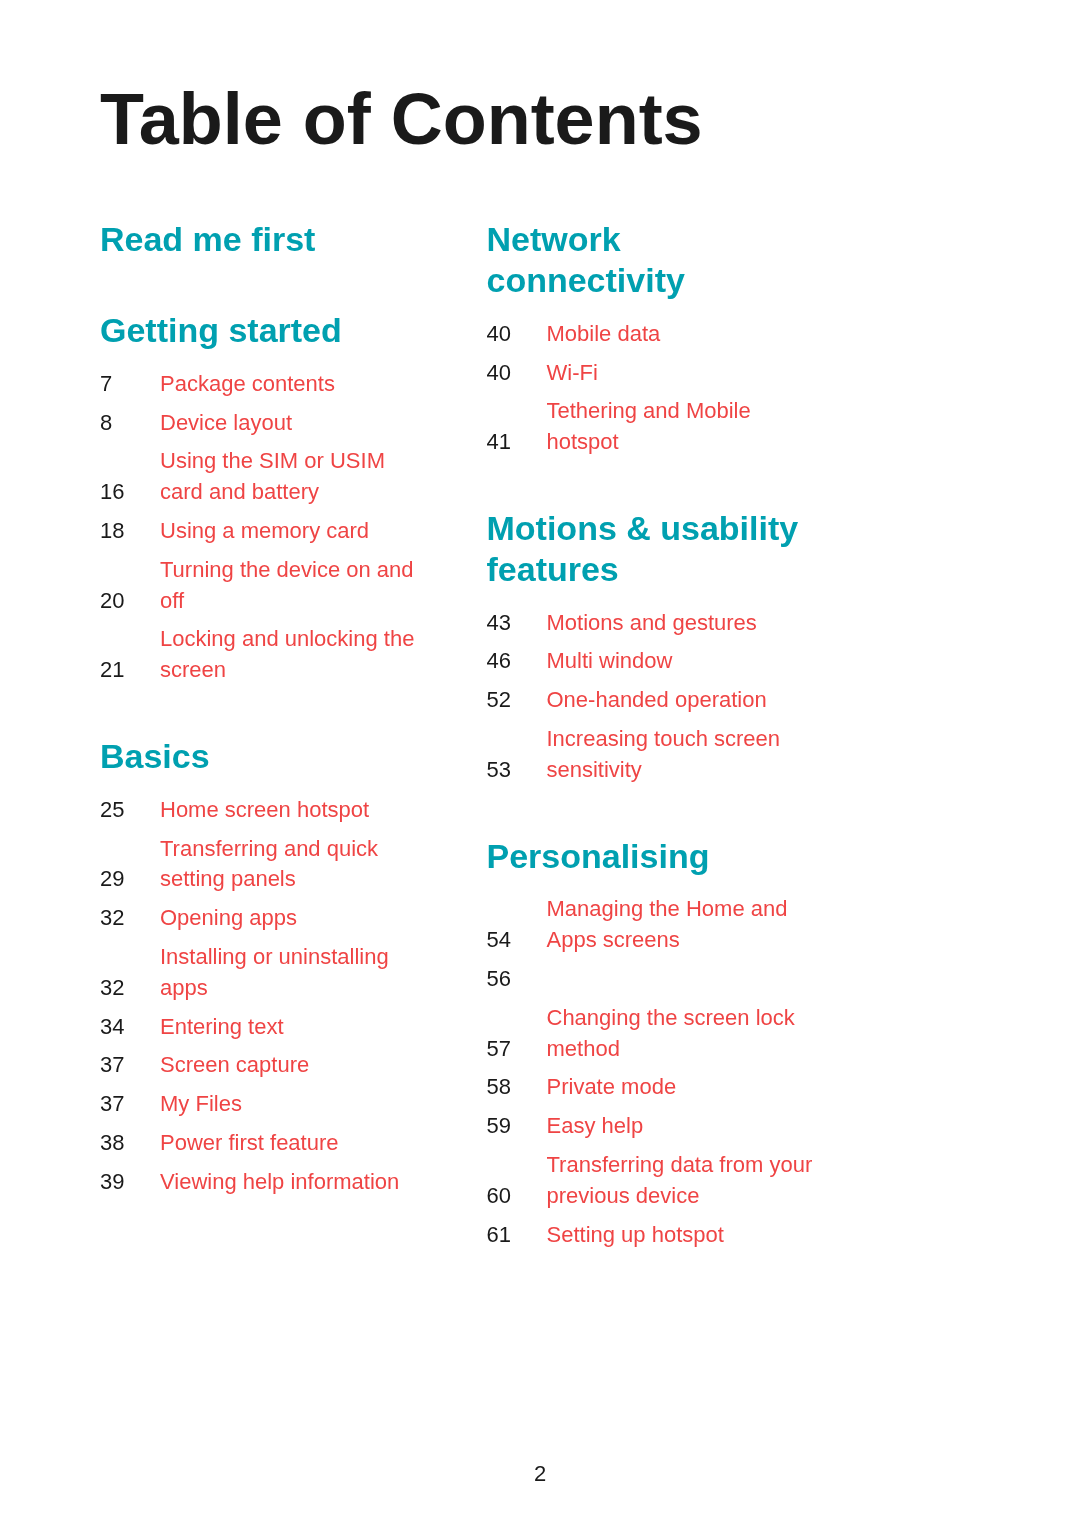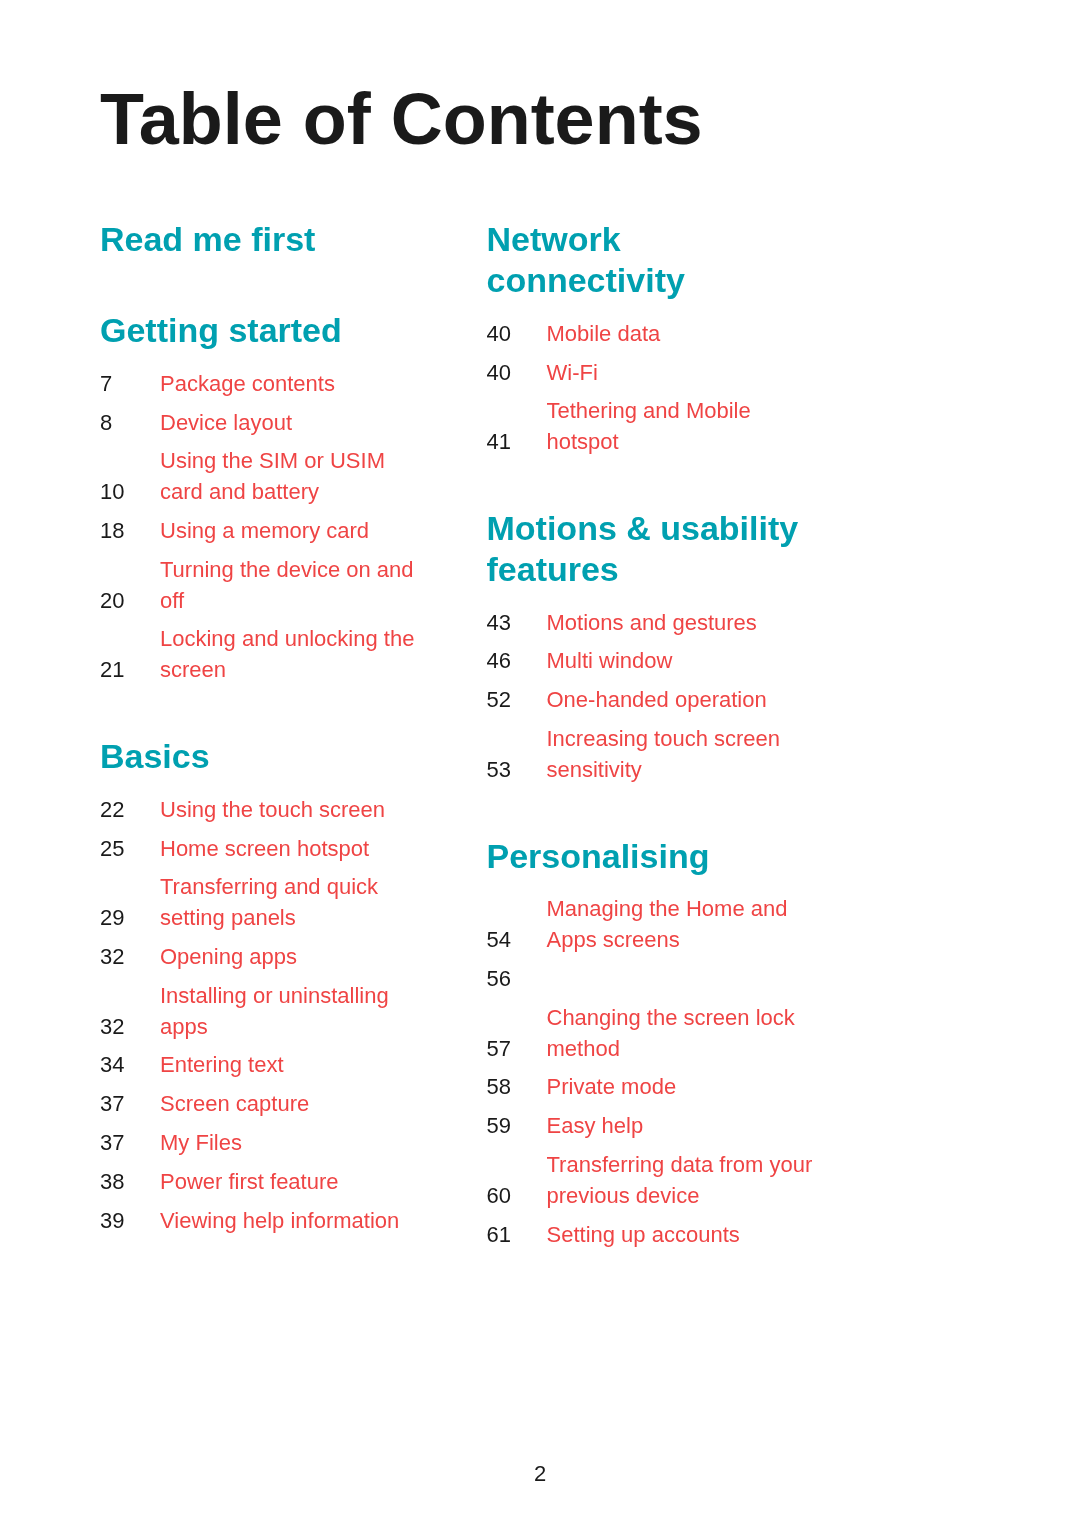--- a/index.html
+++ b/index.html
@@ -101,44 +101,40 @@
         <div class="section-title">Getting started</div>
         <div class="toc-item">
           <span class="toc-number">7</span>
           <span class="toc-text">Package contents</span>
         </div>
         <div class="toc-item">
           <span class="toc-number">8</span>
           <span class="toc-text">Device layout</span>
         </div>
         <div class="toc-item">
-          <span class="toc-number">10</span>
+          <span class="toc-number">16</span>
           <span class="toc-text">Using the SIM or USIM card and battery</span>
         </div>
         <div class="toc-item">
           <span class="toc-number">18</span>
           <span class="toc-text">Using a memory card</span>
         </div>
         <div class="toc-item">
           <span class="toc-number">20</span>
           <span class="toc-text">Turning the device on and off</span>
         </div>
         <div class="toc-item">
           <span class="toc-number">21</span>
           <span class="toc-text">Locking and unlocking the screen</span>
         </div>
       </div>
 
       <div class="section">
         <div class="section-title">Basics</div>
         <div class="toc-item">
-          <span class="toc-number">22</span>
-          <span class="toc-text">Using the touch screen</span>
-        </div>
-        <div class="toc-item">
           <span class="toc-number">25</span>
           <span class="toc-text">Home screen hotspot</span>
         </div>
         <div class="toc-item">
           <span class="toc-number">29</span>
           <span class="toc-text">Transferring and quick setting panels</span>
         </div>
         <div class="toc-item">
           <span class="toc-number">32</span>
           <span class="toc-text">Opening apps</span>
@@ -229,21 +225,21 @@
         <div class="toc-item">
           <span class="toc-number">59</span>
           <span class="toc-text">Easy help</span>
         </div>
         <div class="toc-item">
           <span class="toc-number">60</span>
           <span class="toc-text">Transferring data from your previous device</span>
         </div>
         <div class="toc-item">
           <span class="toc-number">61</span>
-          <span class="toc-text">Setting up accounts</span>
+          <span class="toc-text">Setting up hotspot</span>
         </div>
       </div>
 
     </div>
   </div>
 
   <div class="page-number">2</div>
 </div>
 
 </body></html>

